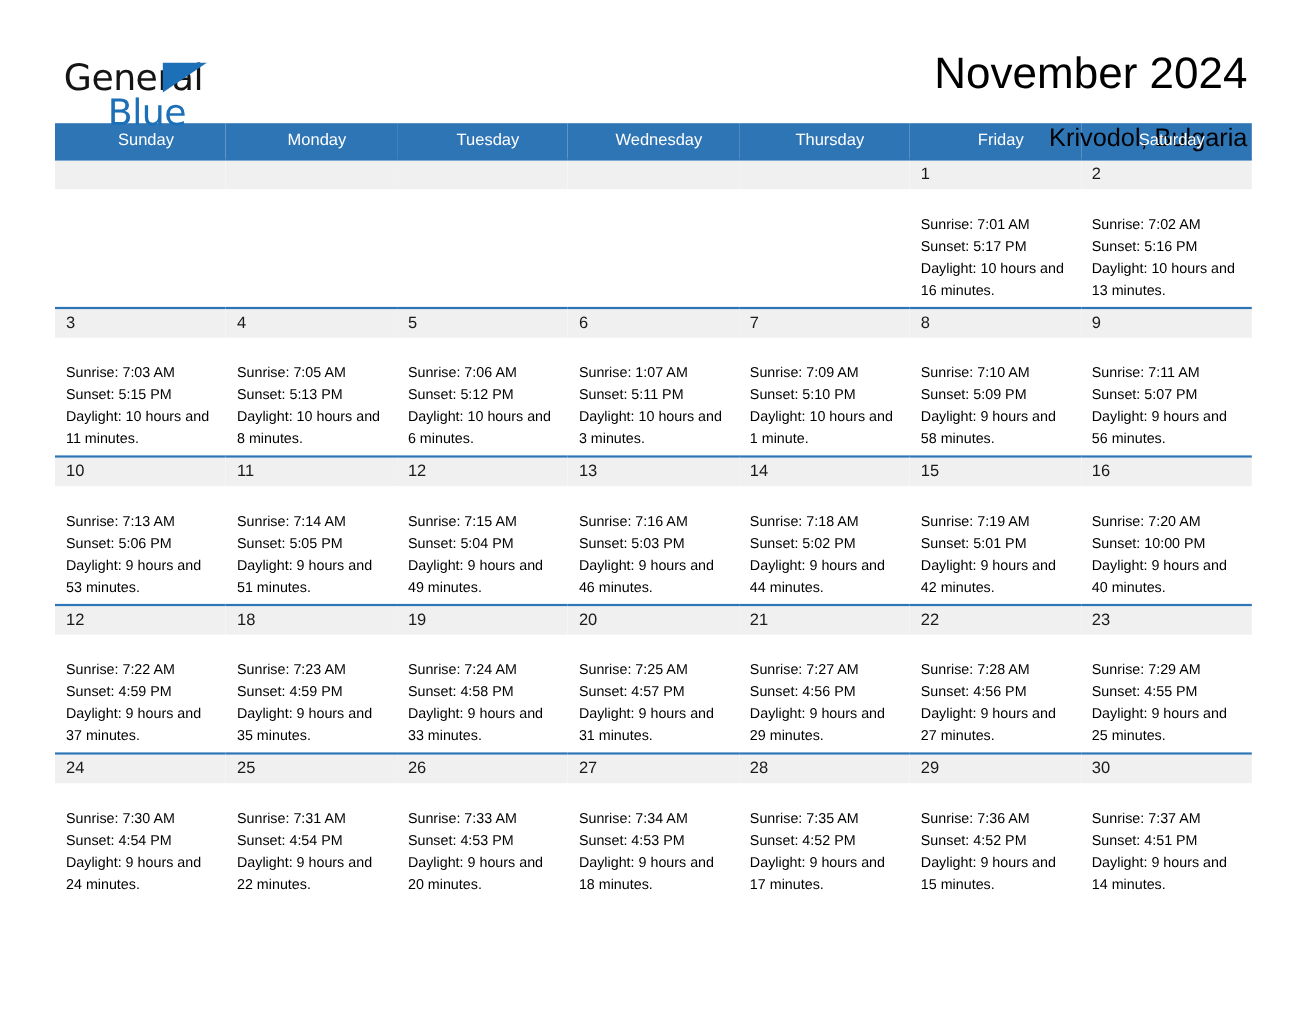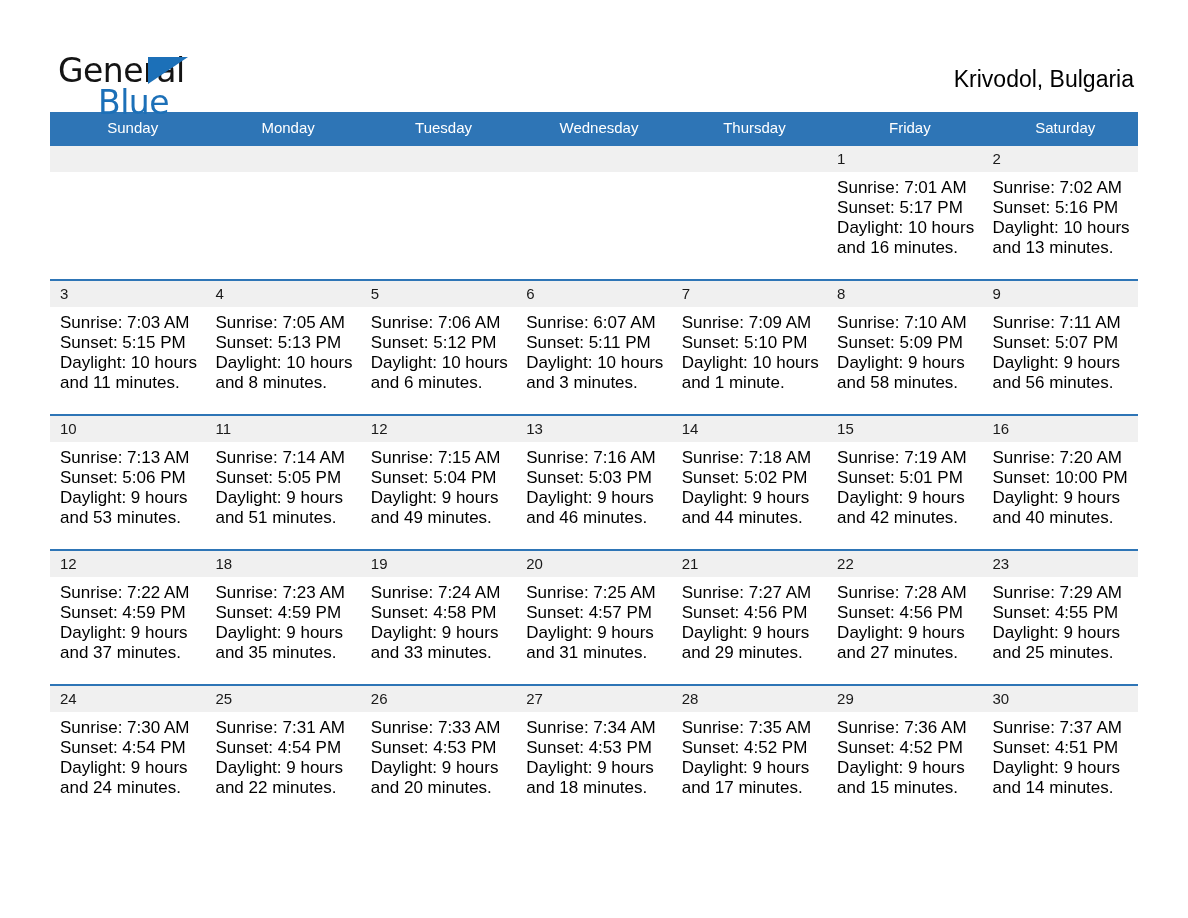--- a/index.html
+++ b/index.html
@@ -129,23 +129,24 @@
   .daynum {
     font-size: 15px;
     color: #1a1a1a;
     padding: 4px 0 5px 10px;
     height: 17px;
     box-sizing: content-box;
     line-height: 17px;
   }
   .detail {
     padding: 6px 8px 0 10px;
-    font-size: 17px;
+    font-size: 13px;
     line-height: 20px;
     color: #000000;
+    margin-top: 16px;
   }
   .detail div {
     white-space: nowrap;
   }
   .detail .wrap {
     white-space: normal;
   }
 </style>
 </head>
 <body>
@@ -154,20 +155,21 @@
 
   <div class="header">
 
     <div class="logo">
       <span class="logo-general">General</span>
       <span class="logo-triangle"></span>
       <span class="logo-blue">Blue</span>
     </div>
 
     <div class="titles">
+      <h1 class="month-title">November 2024</h1>
       <div class="location-title">Krivodol, Bulgaria</div>
     </div>
 
   </div>
 
   <table class="calendar">
     <thead>
       <tr>
         <th>Sunday</th>
         <th>Monday</th>
@@ -254,21 +256,21 @@
                 <div>Sunrise: 7:06 AM</div>
                 <div>Sunset: 5:12 PM</div>
                 <div class="wrap">Daylight: 10 hours and 6 minutes.</div>
               </div>
             </div>
           </td>
           <td>
             <div class="cell filled">
               <div class="daynum">6</div>
               <div class="detail">
-                <div>Sunrise: 6:07 AM</div>
+                <div>Sunrise: 1:07 AM</div>
                 <div>Sunset: 5:11 PM</div>
                 <div class="wrap">Daylight: 10 hours and 3 minutes.</div>
               </div>
             </div>
           </td>
           <td>
             <div class="cell filled">
               <div class="daynum">7</div>
               <div class="detail">
                 <div>Sunrise: 7:09 AM</div>

